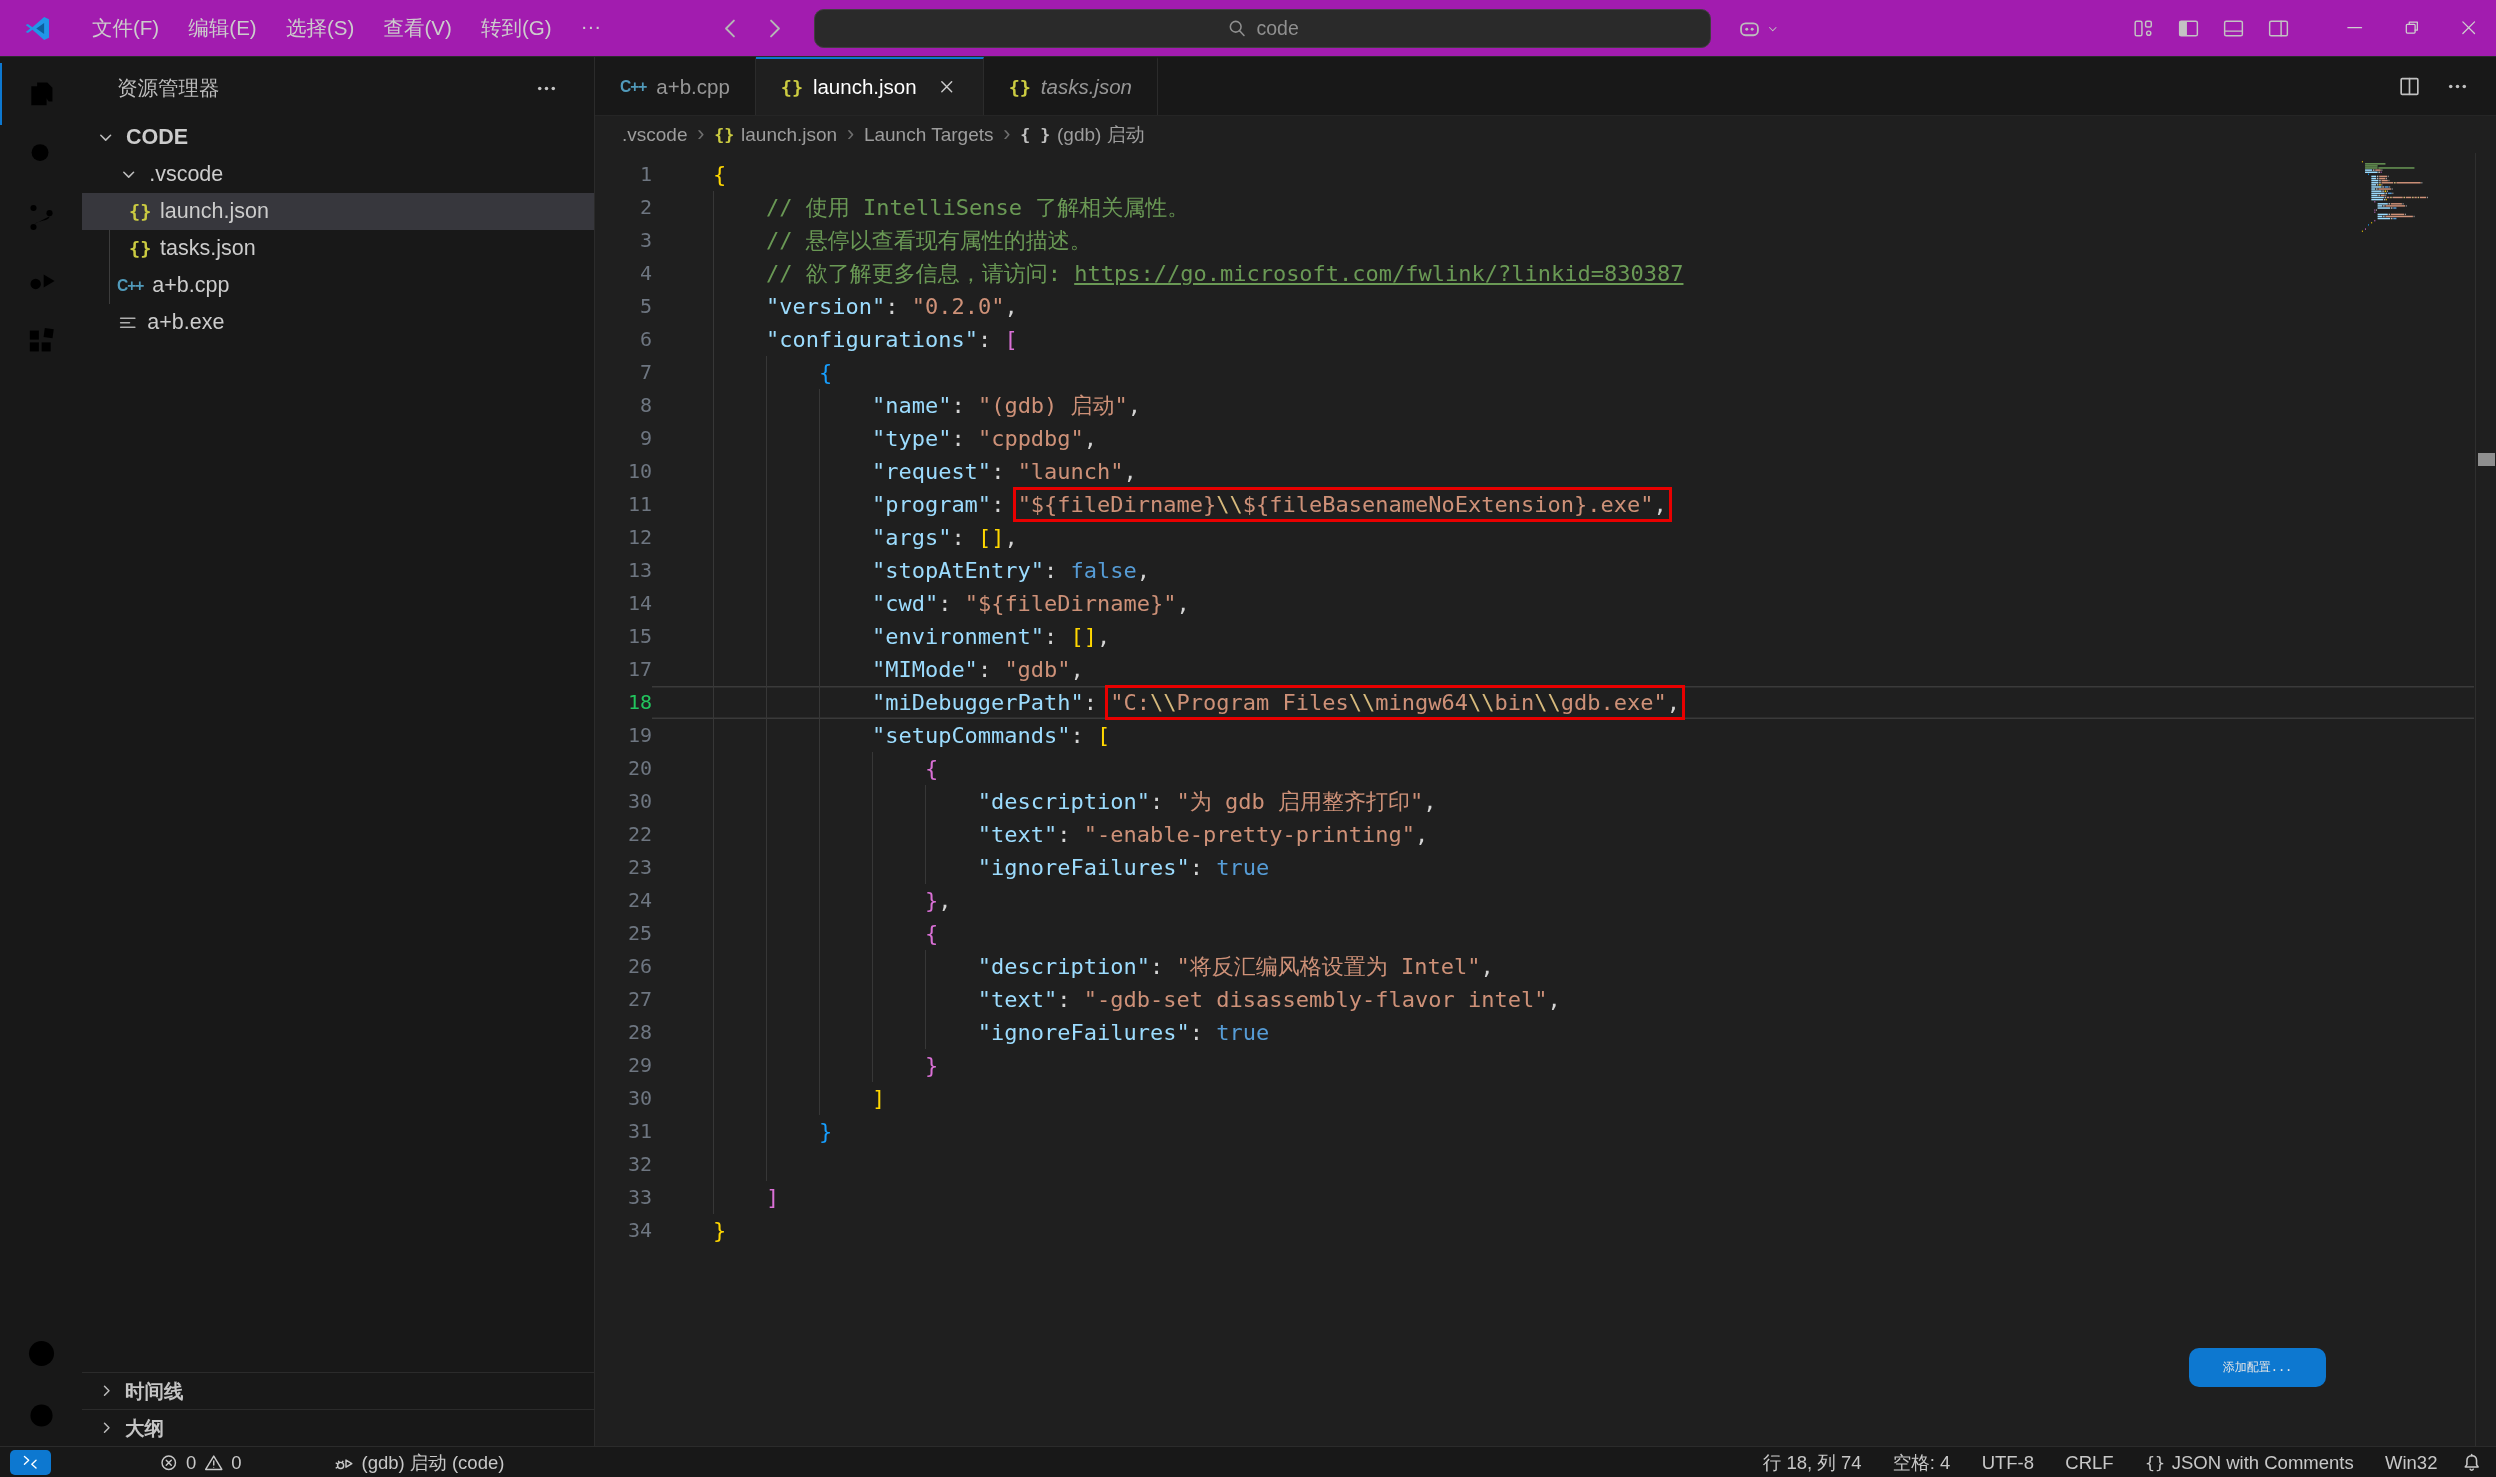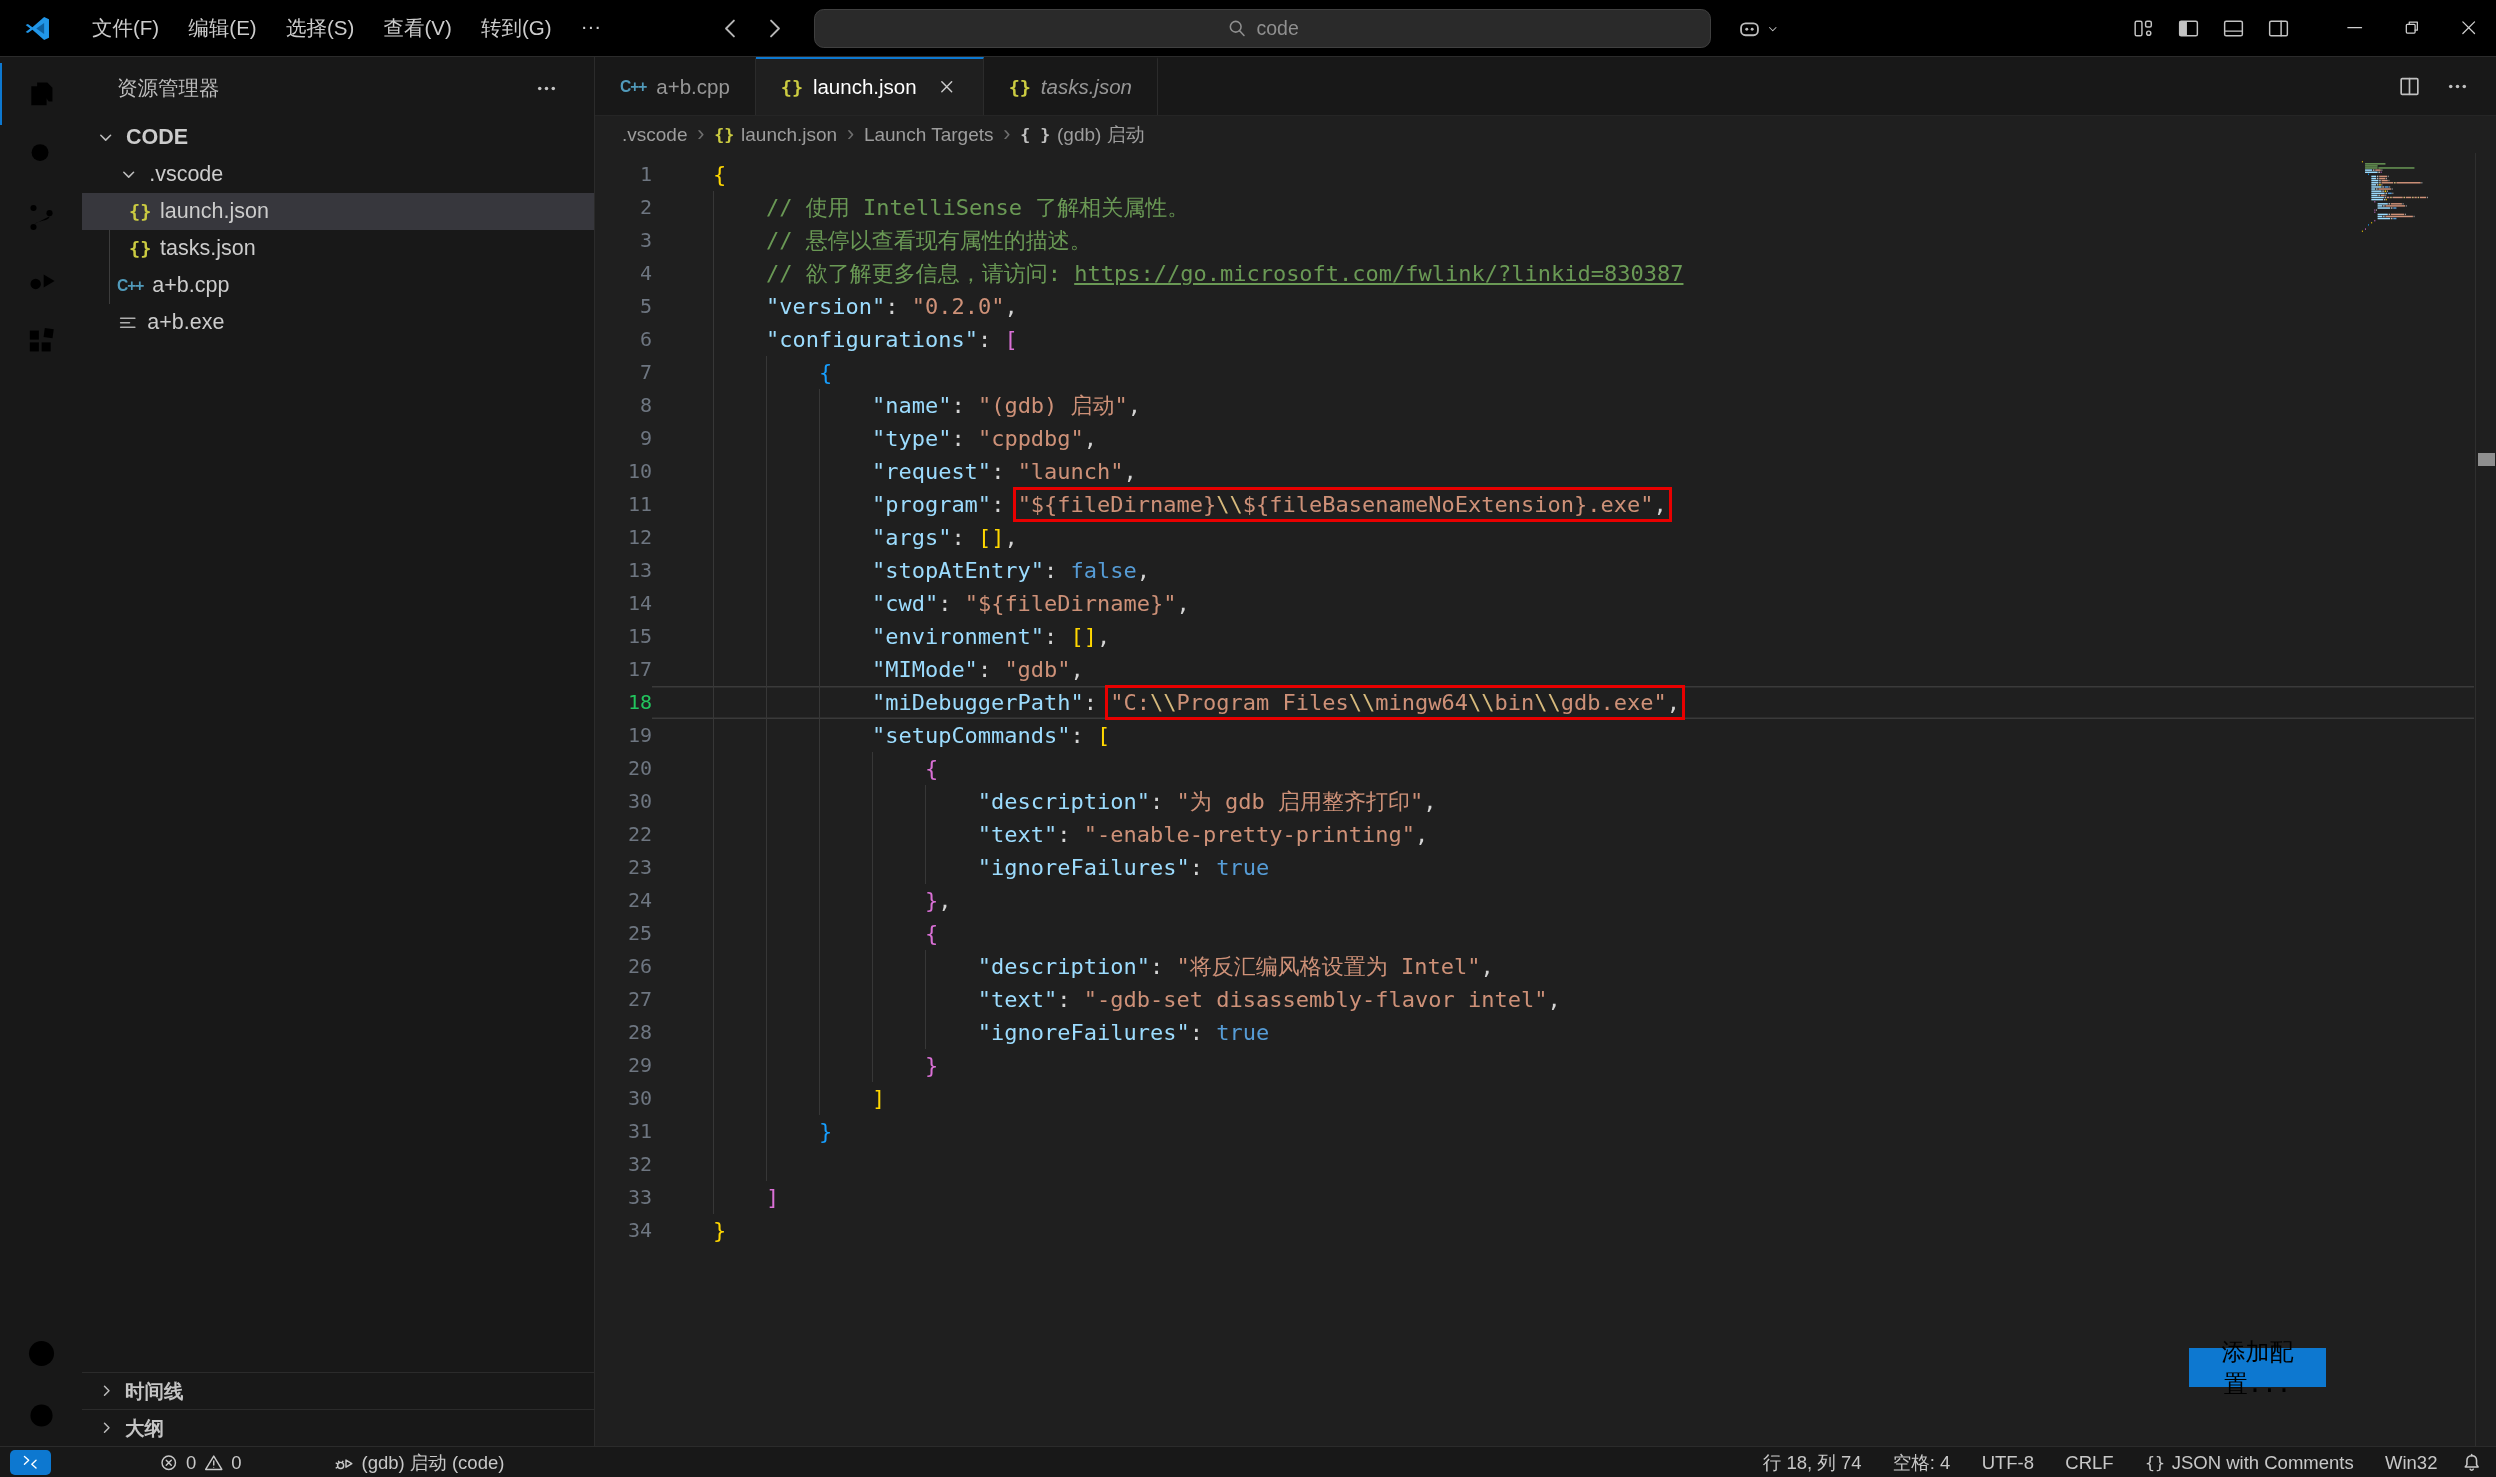--- a/index.html
+++ b/index.html
@@ -5,21 +5,21 @@
   * { box-sizing: border-box; margin: 0; padding: 0; }
   html,body { width:2497px; height:1478px; overflow:hidden; background:#1f1f1f;
     font-family:"Liberation Sans",sans-serif; color:#cccccc; }
   :root { --accent:#0d78d0; --red:#e90000; --sel:#37373d; }
 
   .ic { display:inline-flex; align-items:center; justify-content:center; }
   .ic svg { width:100%; height:100%; fill:none; stroke:currentColor; stroke-width:1.6;
     stroke-linecap:round; stroke-linejoin:round; }
 
   
-  .titlebar { position:relative; height:57px; background:#000000; border-bottom:1px solid #2b2b2b;
+  .titlebar { position:relative; height:57px; background:#a21caf; border-bottom:1px solid #2b2b2b;
     display:flex; align-items:center; }
   .vscode-logo { width:29px; height:29px; margin-left:23.4px; flex:none; }
   .menu { display:flex; margin-left:25px; font-size:20.5px; }
   .menu-item { padding:6.8px 14.6px; border-radius:5.9px; white-space:nowrap; }
   .center-group { position:absolute; left:50%; top:0; transform:translateX(-50%);
     height:57px; display:flex; align-items:center; gap:13.7px; }
   .nav-arrow { width:29px; height:29px; color:#b6b6b6; }
   .searchbox { width:897px; height:39px; margin:0 11.7px; background:#2a2a2a; border:1px solid #404040;
     border-radius:9.8px; display:flex; align-items:center; justify-content:center; gap:7.8px;
     color:#8f8f8f; font-size:19.5px; }
@@ -97,21 +97,21 @@
   .tk-k{color:#9cdcfe} .tk-s{color:#ce9178} .tk-e{color:#d7ba7d} .tk-p{color:#d4d4d4}
   .tk-cm{color:#6a9955} .tk-lnk{color:#6a9955;text-decoration:underline}
   .tk-kw{color:#569cd6} .tk-b1{color:#ffd700} .tk-b2{color:#da70d6} .tk-b3{color:#179fff}
   .redbox { outline:3.9px solid var(--red); outline-offset:2.9px; }
 
   .minimap { position:absolute; top:5.9px; right:41px; width:98px; height:82px; }
   .rail { position:absolute; top:0; right:0; bottom:0; width:22.4px; border-left:1px solid #2f2f2f; }
   .rail-thumb { position:absolute; top:300px; left:2px; right:2px; height:12.7px; background:#8f8f8f; }
 
   .add-config { position:absolute; right:171px; bottom:59px; width:137px; height:39px;
-    background:var(--accent); color:#000000; font-size:24px; border:none; border-radius:0;
+    background:var(--accent); color:#e5e5e5; font-size:12px; border:none; border-radius:10px;
     display:flex; align-items:center; justify-content:center; font-family:inherit; }
 
   
   .statusbar { height:32px; background:#181818; border-top:1px solid #2b2b2b;
     display:flex; align-items:center; font-size:18.5px; color:#c8c8c8; }
   .remote { margin-left:9.8px; width:41px; height:24.4px; border-radius:4.9px; background:var(--accent);
     color:#ffffff; display:flex; align-items:center; justify-content:center; }
   .remote svg { width:18.5px; height:18.5px; stroke-width:1.8; }
   .sb-group { display:flex; align-items:center; gap:6.8px; padding:0 7.8px; }
   .sb-group .ic { width:21.5px; height:21.5px; }

